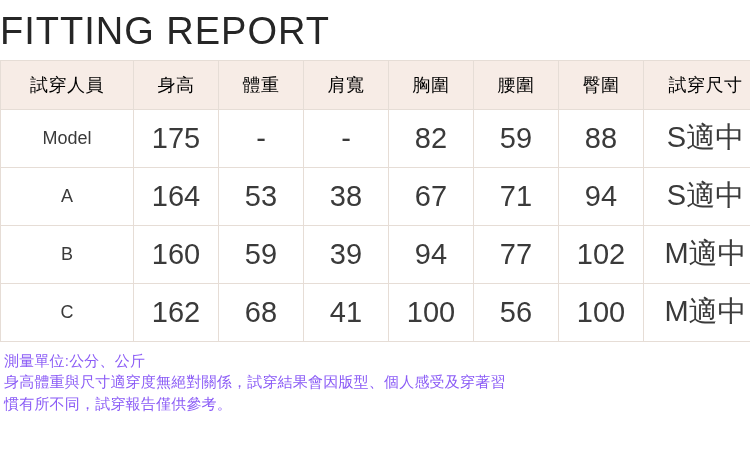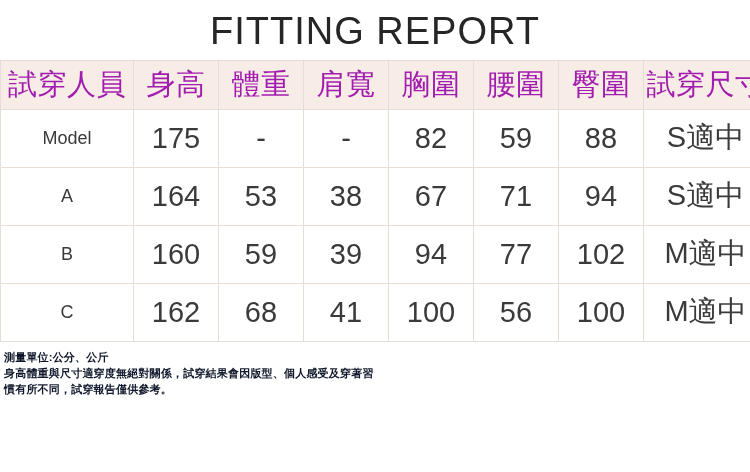--- a/index.html
+++ b/index.html
@@ -15,21 +15,21 @@
     overflow: hidden;
   }
   .sheet {
     width: 750px;
     height: 472px;
     position: relative;
     background: #ffffff;
     box-sizing: border-box;
   }
   .title {
-    text-align: center;
+    text-align: left;
     font-size: 38px;
     font-weight: 400;
     letter-spacing: 1px;
     color: #262626;
     padding: 10px 0 6px 0;
     line-height: 1.15;
   }
   table.fitting {
     width: 750px;
     border-collapse: collapse;
@@ -39,42 +39,41 @@
   table.fitting td {
     border: 1px solid #e6ddd6;
     text-align: center;
     font-weight: 400;
     color: #3a3a3a;
     padding: 0;
   }
   table.fitting thead th {
     background: #f7ece6;
     height: 48px;
-    font-size: 29px;
+    font-size: 18px;
     letter-spacing: 0.5px;
-    color: #a21caf;
+    color: #000000;
   }
   table.fitting tbody td {
     background: #ffffff;
     height: 57px;
     font-size: 29px;
   }
   table.fitting tbody tr td:first-child {
     font-size: 18px;
   }
   col.c-person { width: 133px; }
   col.c-num    { width: 85px;  }
   col.c-size   { width: 124px; }
   .notes {
     padding: 8px 4px 0 4px;
-    font-size: 11px;
+    font-size: 15px;
     line-height: 1.45;
-    color: #0f172a;
+    color: #8b5cf6;
     letter-spacing: 0.2px;
-    font-weight: bold;
   }
   .notes div { white-space: nowrap; }
 </style>
 </head>
 <body>
 
 <div class="sheet">
 
   <div class="title">FITTING REPORT</div>
 

